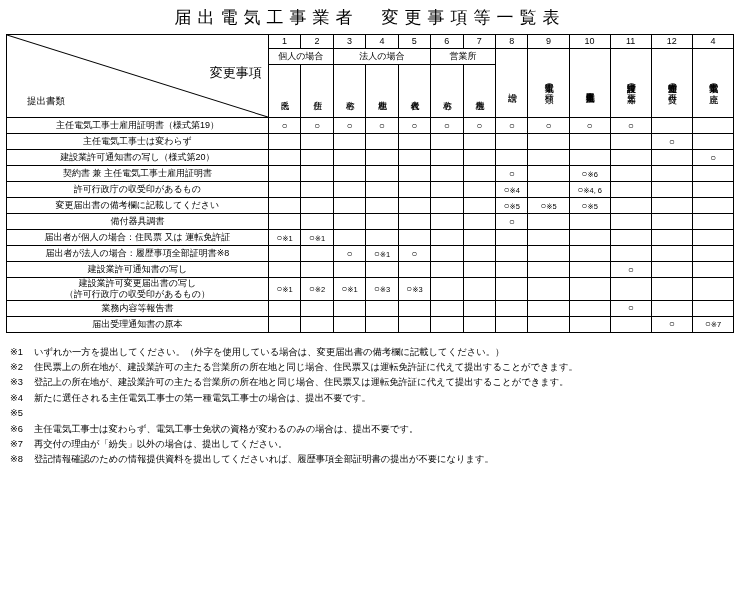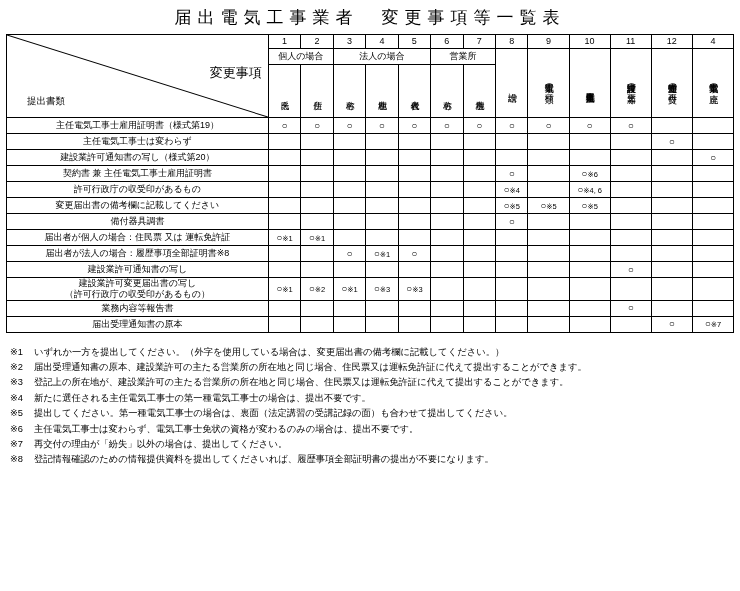--- a/index.html
+++ b/index.html
@@ -357,39 +357,38 @@
   <div class="notes" id="notes-area">
       <div class="note">
         <div class="n">※1</div>
         <div class="txt">
           <div class="cont">いずれか一方を提出してください。（外字を使用している場合は、変更届出書の備考欄に記載してください。）</div>
         </div>
       </div>
       <div class="note">
         <div class="n">※2</div>
         <div class="txt">
-          <div class="cont">届出受理通知書の原本、建設業許可の主たる営業所の所在地と同じ場合、住民票又は運転免許証に代えて提出することができます。</div>
+          <div class="cont">住民票上の所在地が、建設業許可の主たる営業所の所在地と同じ場合、住民票又は運転免許証に代えて提出することができます。</div>
         </div>
       </div>
       <div class="note">
         <div class="n">※3</div>
         <div class="txt">
           <div class="cont">登記上の所在地が、建設業許可の主たる営業所の所在地と同じ場合、住民票又は運転免許証に代えて提出することができます。</div>
         </div>
       </div>
       <div class="note">
         <div class="n">※4</div>
         <div class="txt">
           <div class="cont">新たに選任される主任電気工事士の第一種電気工事士の場合は、提出不要です。</div>
         </div>
       </div>
       <div class="note">
         <div class="n">※5</div>
         <div class="txt">
-          <div class="cont">提出してください。第一種電気工事士の場合は、裏面（法定講習の受講記録の面）も合わせて提出してください。</div>
         </div>
       </div>
       <div class="note">
         <div class="n">※6</div>
         <div class="txt">
           <div class="cont">主任電気工事士は変わらず、電気工事士免状の資格が変わるのみの場合は、提出不要です。</div>
         </div>
       </div>
       <div class="note">
         <div class="n">※7</div>

